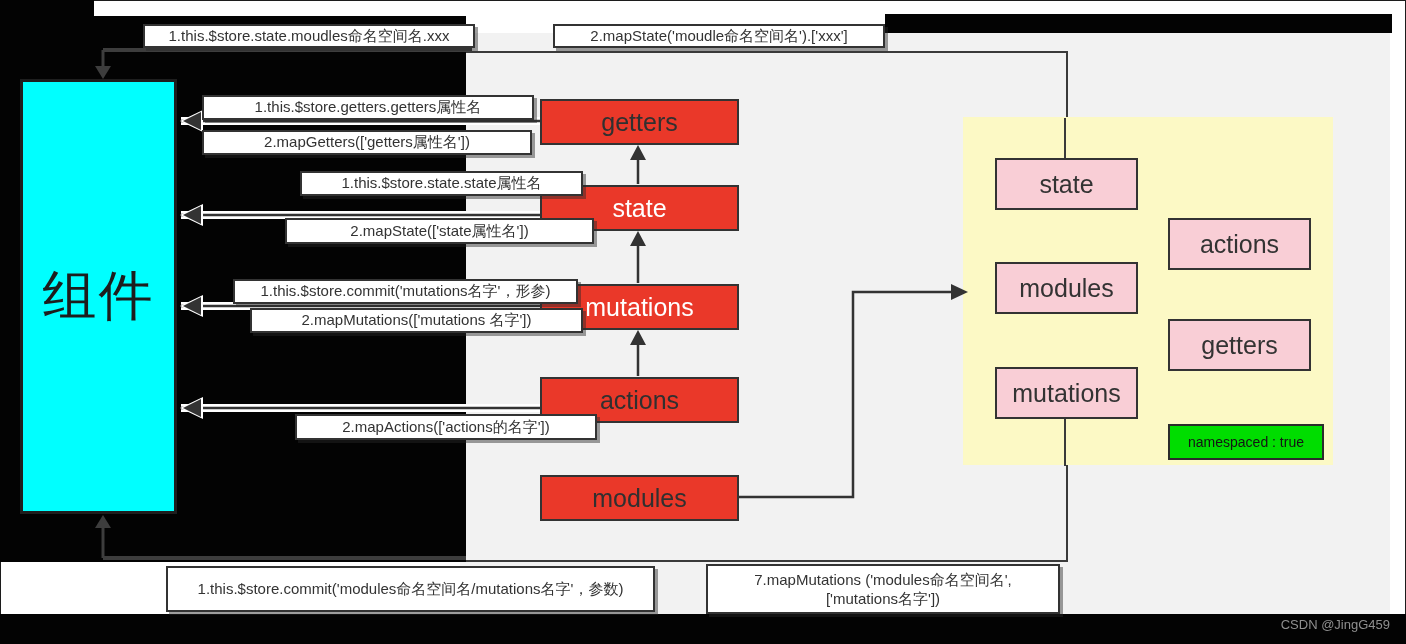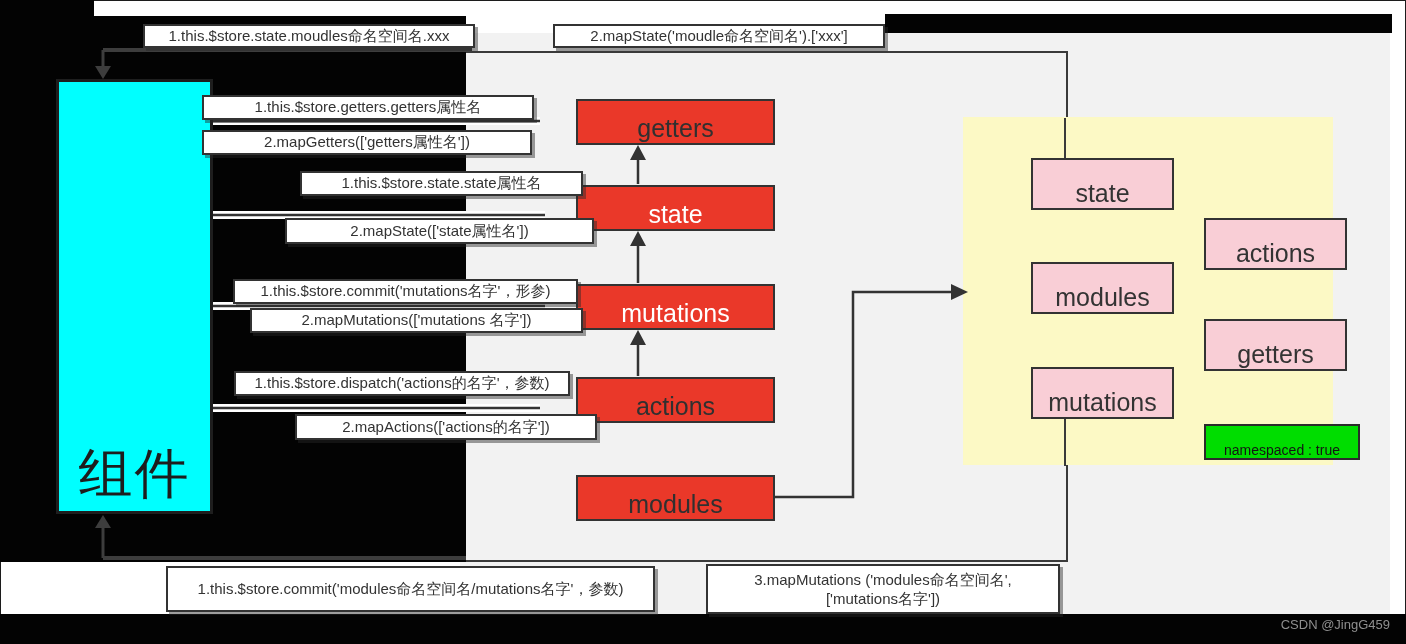--- a/index.html
+++ b/index.html
@@ -14,21 +14,21 @@
   #black-topleft{left:0;top:0;width:94px;height:20px;background:#030303;}
   #black-topright{left:885px;top:14px;width:507px;height:19px;background:#030303;}
   #black-bottom{left:0;top:614px;width:1406px;height:30px;background:#030303;}
 
   #module-panel{position:absolute;z-index:2;left:963px;top:117px;width:370px;height:348px;background:#fcf9c5;}
 
   
   #connectors{position:absolute;z-index:3;left:0;top:0;pointer-events:none;}
 
   
-  .bx{position:absolute;z-index:4;box-sizing:border-box;display:flex;align-items:flex-end;justify-content:center;margin-left:36px;}
+  .bx{position:absolute;z-index:4;box-sizing:border-box;display:flex;align-items:center;justify-content:center;}
 
   #component-box{left:20px;top:79px;width:157px;height:435px;background:#00ffff;border:3px solid #1e1e1e;
                  font-size:54px;color:#1d1d1d;letter-spacing:2px;}
 
   .redbox{width:199px;height:46px;background:#ea3829;border:2px solid #333;font-size:25px;color:#303030;left:540px;}
   .redbox.lt{color:#ffffff;}
   #red-getters{top:99px;}
   #red-state{top:185px;}
   #red-mutations{top:284px;}
   #red-actions{top:377px;}
@@ -177,22 +177,21 @@
   </div>
 
   <div class="lbl" id="lbl-top1">1.this.$store.state.moudles命名空间名.xxx</div>
   <div class="lbl" id="lbl-top2">2.mapState('moudle命名空间名').['xxx']</div>
   <div class="lbl" id="lbl-getters1">1.this.$store.getters.getters属性名</div>
   <div class="lbl" id="lbl-getters2">2.mapGetters(['getters属性名'])</div>
   <div class="lbl" id="lbl-state1">1.this.$store.state.state属性名</div>
   <div class="lbl" id="lbl-state2">2.mapState(['state属性名'])</div>
   <div class="lbl" id="lbl-mutations1">1.this.$store.commit('mutations名字'，形参)</div>
   <div class="lbl" id="lbl-mutations2">2.mapMutations(['mutations 名字'])</div>
-  <div class="lbl" id="lbl-actions1">1.this.$store.dispatch('actions的名字'，参数)</div>
   <div class="lbl" id="lbl-actions2">2.mapActions(['actions的名字'])</div>
   <div class="lbl" id="lbl-bottom1">1.this.$store.commit('modules命名空间名/mutations名字'，参数)</div>
   <div class="lbl" id="lbl-bottom2">
-    <span>3.mapMutations ('modules命名空间名',</span>
+    <span>7.mapMutations ('modules命名空间名',</span>
     <span>['mutations名字'])</span>
   </div>
 
   <div id="watermark">CSDN @JingG459</div>
 </div>
 
 </body></html>

